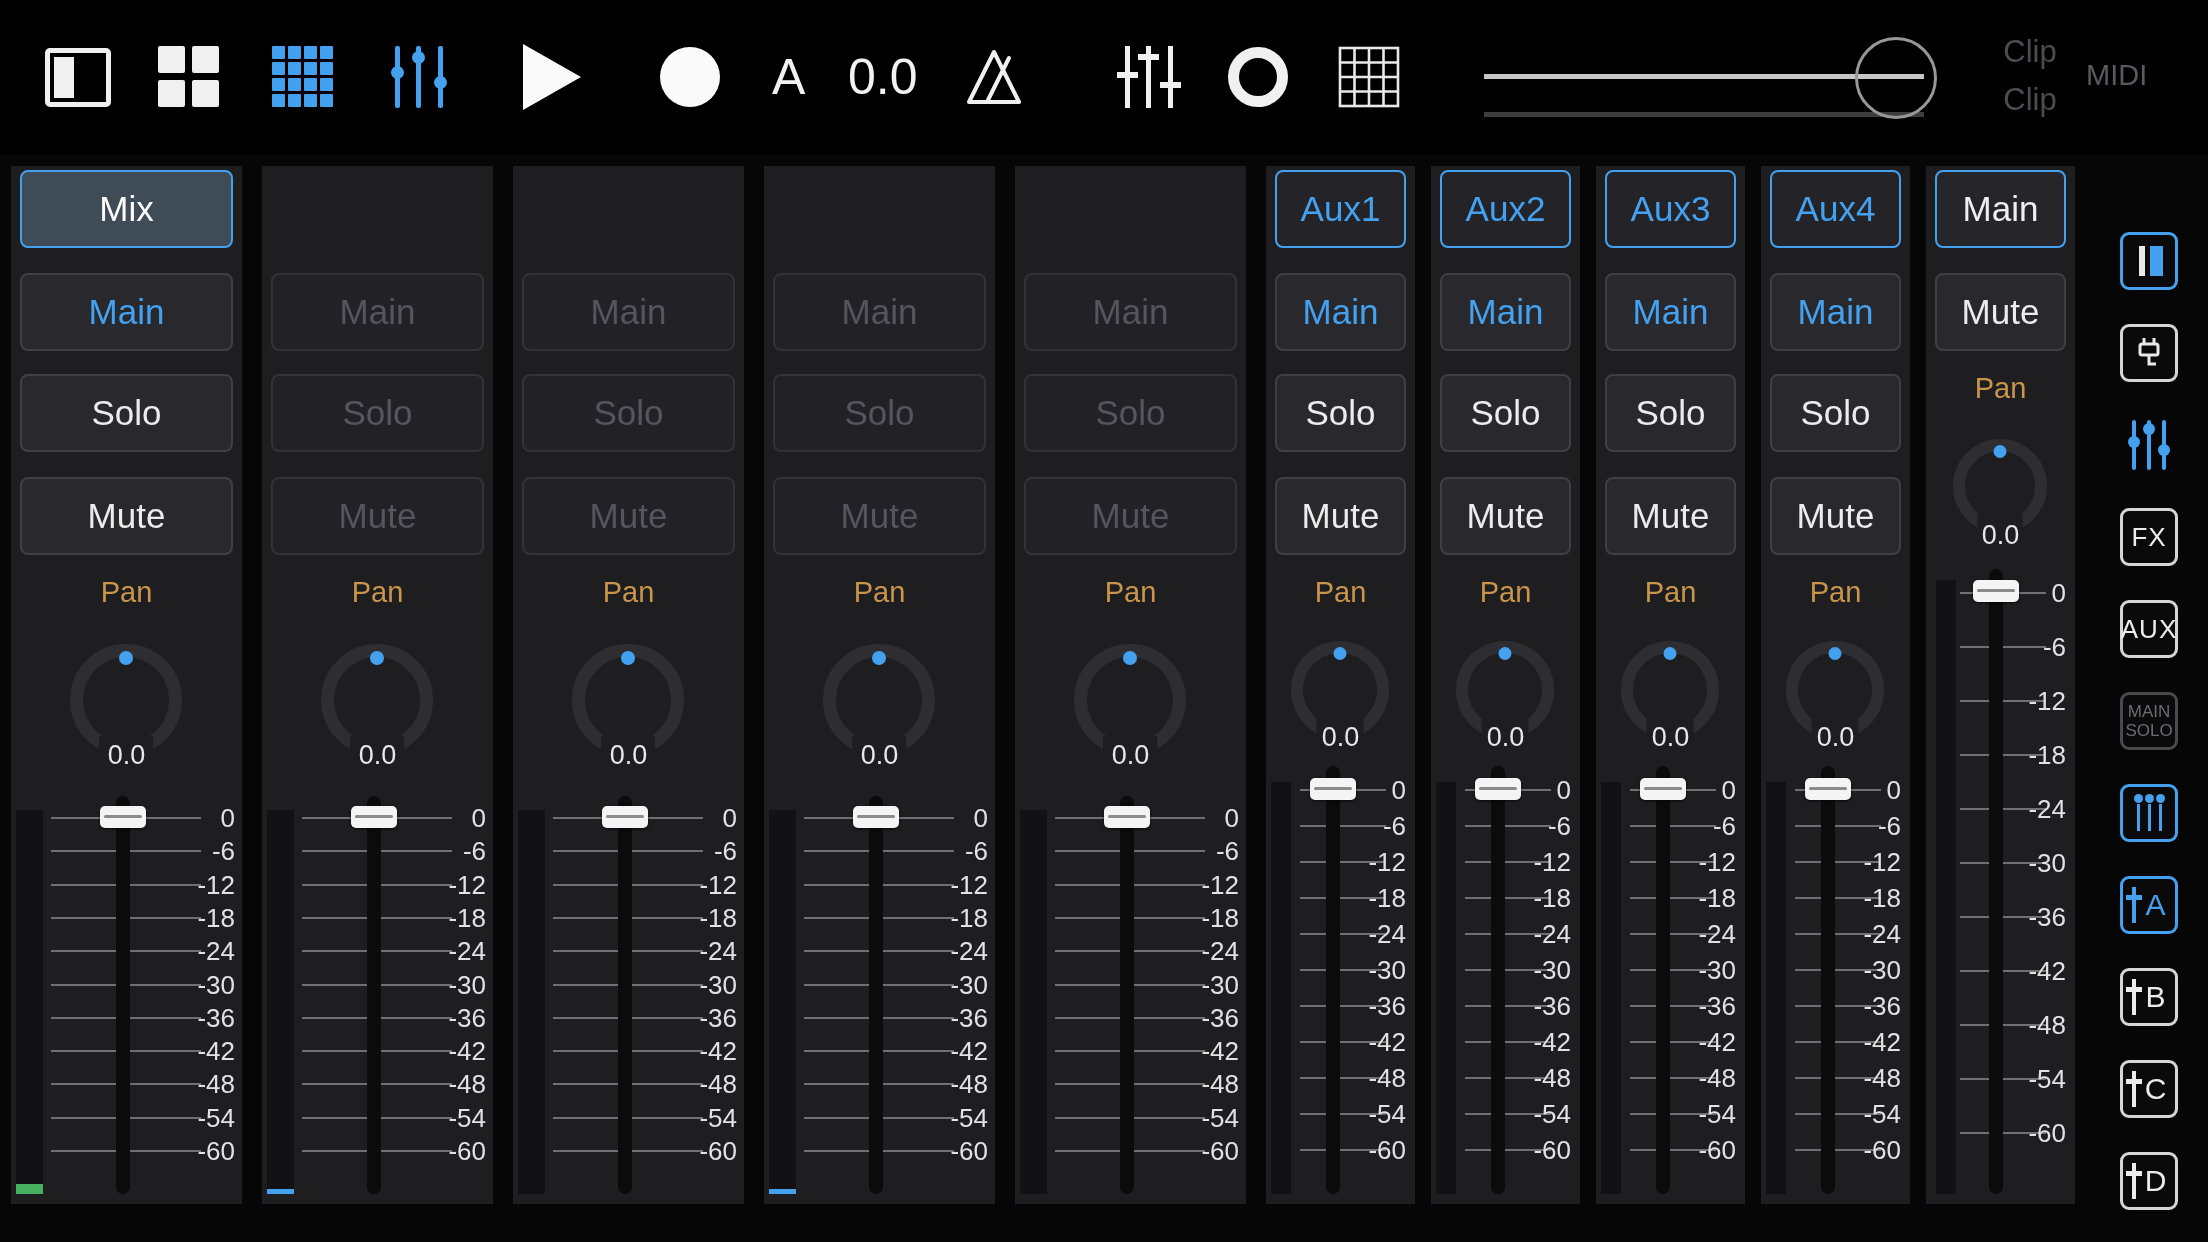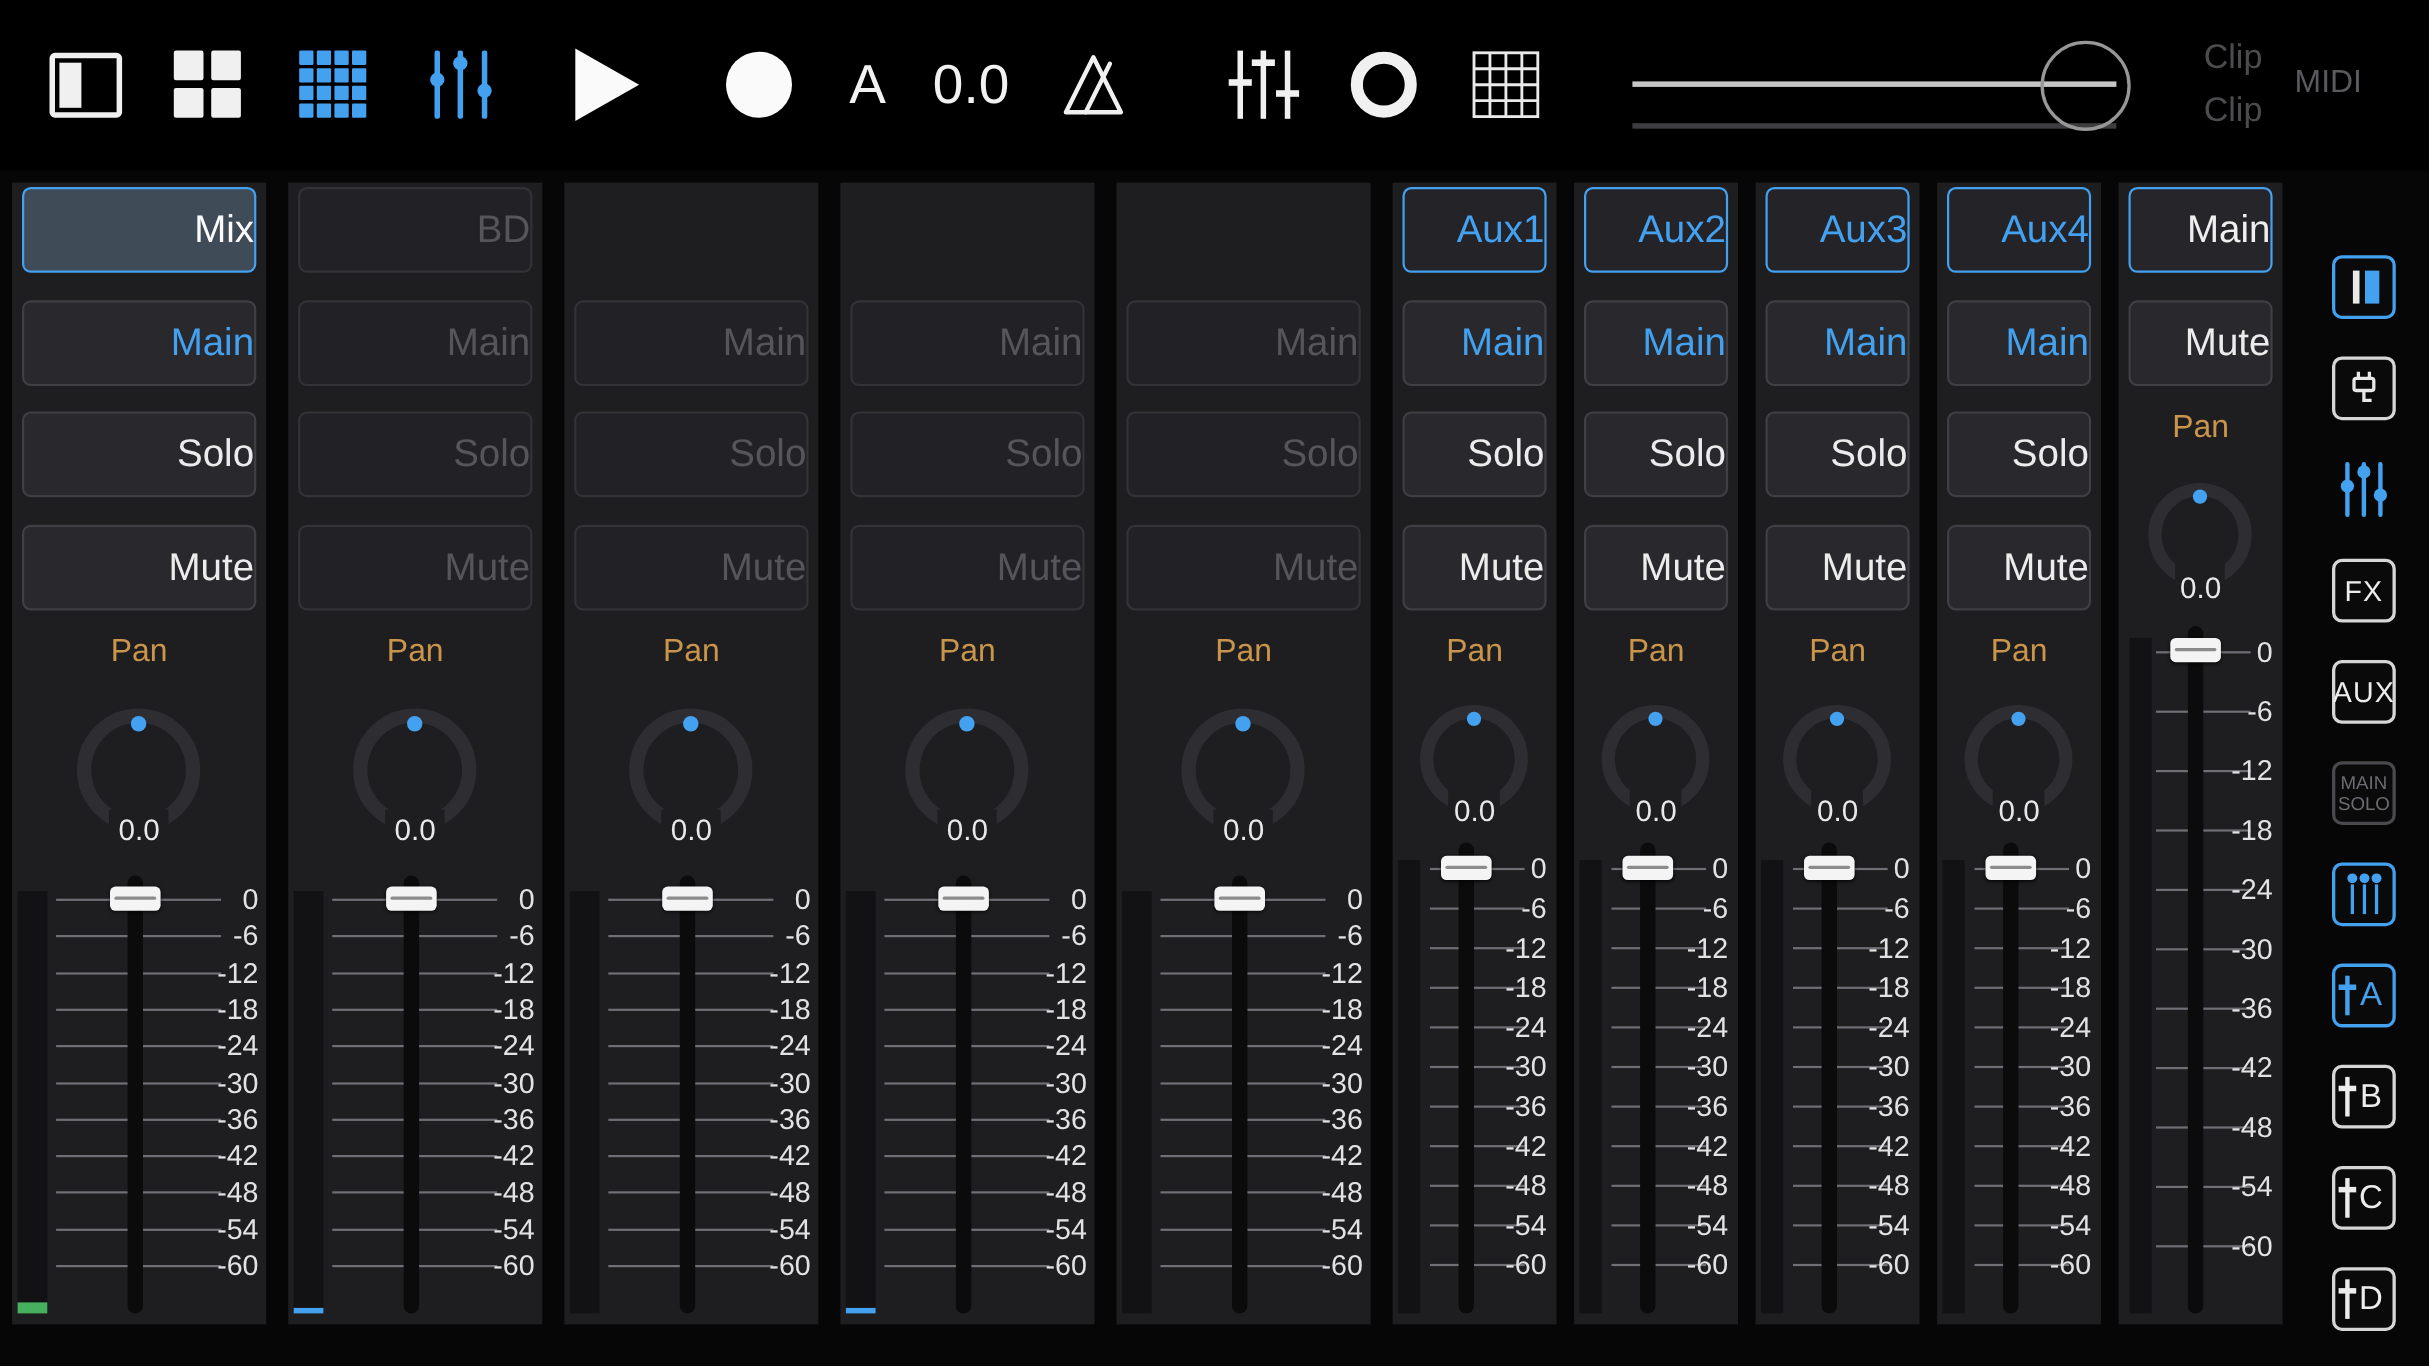--- a/index.html
+++ b/index.html
@@ -39,21 +39,21 @@
 
   
   .main{position:absolute;top:155px;left:0;right:0;bottom:0;background:#060607;}
   .strips{position:absolute;top:11px;left:11px;display:flex;}
   .strip{position:relative;height:1038px;background:#1e1e21;}
   .strip.wide{width:231px;margin-right:20px;}
   .strip.narrow{width:149px;margin-right:16px;}
   .strip.master{margin-right:0;}
 
   .strip .btn{position:absolute;left:9px;right:9px;height:78px;border:2px solid #3f3f44;border-radius:8px;
-    background:#29292d;display:flex;align-items:center;justify-content:flex-end;font-size:35px;color:#ececec;}
+    background:#29292d;display:flex;align-items:center;justify-content:center;font-size:35px;color:#ececec;}
   .strip .name-btn{top:4px;}
   .strip .main-btn{top:107px;}
   .strip .solo-btn{top:208px;}
   .strip .mute-btn{top:311px;}
 
   .strip.dim .btn{background:#222226;border-color:#323237;color:#55555b;}
   .strip.selected .name-btn{background:#404b58;border-color:#43a1f0;color:#fafafa;}
   .strip.selected .main-btn{color:#43a1f0;}
   .strip.aux .name-btn{border-color:#43a1f0;color:#43a1f0;background:#242428;}
   .strip.aux .main-btn{color:#43a1f0;}
@@ -274,23 +274,20 @@
               <div class="tick-line"></div>
               <div class="tick-label">-60</div>
             </div>
           </div>
     <div class="fader-track"></div>
     <div class="fader-handle">
             <div class="groove"></div>
           </div>
   </div>
         <div class="strip wide dim">
-    <div class="btn name-btn">
-            <span class="lbl">BD</span>
-          </div>
     <div class="btn main-btn">
             <span class="lbl">Main</span>
           </div>
     <div class="btn solo-btn">
             <span class="lbl">Solo</span>
           </div>
     <div class="btn mute-btn">
             <span class="lbl">Mute</span>
           </div>
     <div class="pan-label">Pan</div>

